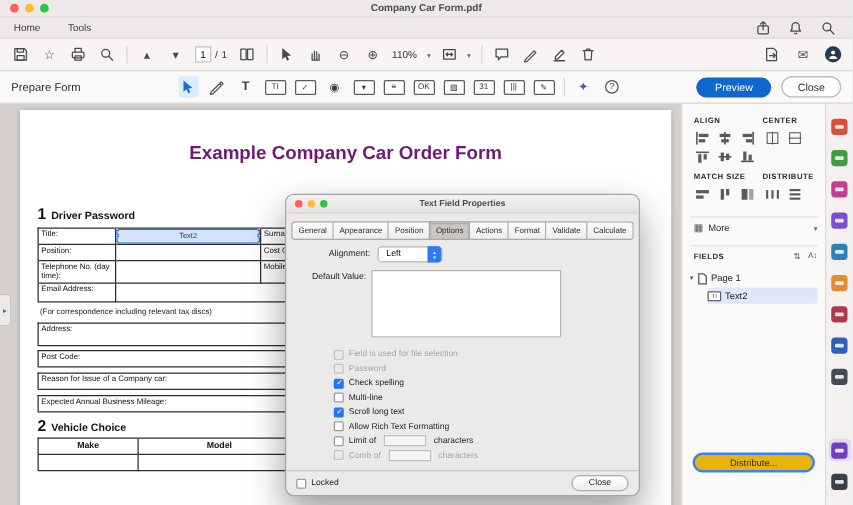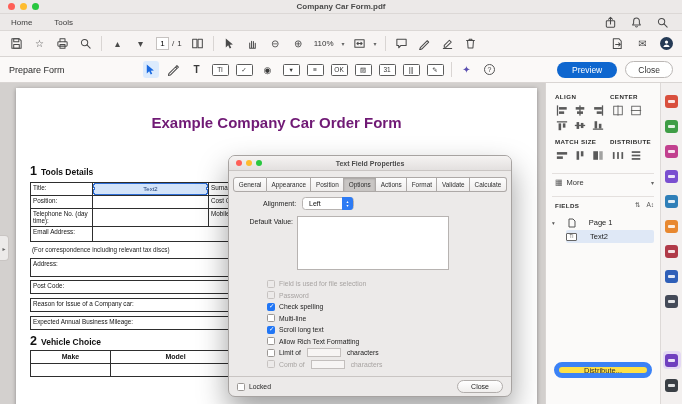--- a/index.html
+++ b/index.html
@@ -78,26 +78,26 @@
   .ph{position:absolute;font-size:6.2px;font-weight:bold;letter-spacing:.4px;color:#2e2e2e}
   .prow{position:absolute;display:flex;gap:3px}
   .pib{width:15px;height:13px;display:flex;align-items:center;justify-content:center;border-radius:2px}
   svg.pi{width:12px;height:11px;fill:#5a5a5a}
   .pdivider{position:absolute;left:6px;right:6px;height:1px;background:#e4e0de}
   .more-row{position:absolute;left:9px;right:6px;display:flex;align-items:center;gap:4px;font-size:7.5px;color:#333}
   .more-grid{font-size:8px;color:#555}
   .more-chev{margin-left:auto;font-size:6px;color:#666}
   .fields-row{position:absolute;left:9px;right:6px;display:flex;align-items:center}
   .fields-icons{margin-left:auto;display:flex;gap:6px;font-size:6.5px;color:#555}
-  .tree-row{position:absolute;left:6px;right:6px;height:13px;display:flex;align-items:center;gap:13px;font-size:7.5px;color:#222}
+  .tree-row{position:absolute;left:6px;right:6px;height:13px;display:flex;align-items:center;gap:3px;font-size:7.5px;color:#222}
   .tree-chev{font-size:5.5px;color:#555}
   .tree-sel{background:#dfe8f6;border-radius:2px}
   .mini-field{width:11px;height:8px;border:1px solid #666;border-radius:1px;font-size:4.5px;display:flex;align-items:center;justify-content:center;color:#555;background:#fff}
   svg.pageic{width:8px;height:10px;stroke:#555;fill:none;stroke-width:1}
-  .panel-btn{position:absolute;left:8px;right:8px;height:16px;background:#fde047;border:5px solid #3b82f6;border-radius:8px;font-size:7.5px;display:flex;align-items:center;justify-content:center;color:#2e2e2e}
+  .panel-btn{position:absolute;left:8px;right:8px;height:16px;background:#eab308;border:2px solid #3b82f6;border-radius:8px;font-size:7.5px;display:flex;align-items:center;justify-content:center;color:#2e2e2e}
 
   
   .rail{position:absolute;right:0;top:0;width:22px;bottom:0;background:#f3f0ef;border-left:1px solid #ddd9d7;display:flex;flex-direction:column;align-items:center;gap:7px;padding:9px 0 10px}
   .rail-item{width:18px;height:18px;display:flex;align-items:center;justify-content:center;border-radius:4px}
   .rail-item.active{background:#e4d9f4}
   .rail-glyph{width:13px;height:13px;border-radius:3px;position:relative}
   .rail-glyph::after{content:"";position:absolute;left:3px;top:5px;width:7px;height:3px;background:rgba(255,255,255,.85);border-radius:1px}
   .rail-spacer{flex:1}
 
   
@@ -328,21 +328,21 @@
   <div class="docarea">
     <div class="panel-toggle">
         <span>▸</span>
       </div>
 
     <div class="page">
       <div class="doc-title">Example Company Car Order Form</div>
 
       <div class="sechead" style="left:14px;top:76px">
         <span class="secnum">1</span>
-        <span class="sectitle">Tools Details</span>
+        <span class="sectitle">Driver Password</span>
       </div>
 
       <div class="t" style="left:14px;top:94px">
         <div class="tr h13">
           <div class="td w1">Title:</div>
           <div class="td w2">
             <div class="fieldsel">
               <span>Text2</span>
               <span class="hd tl"></span>
                 <span class="hd tr"></span>

